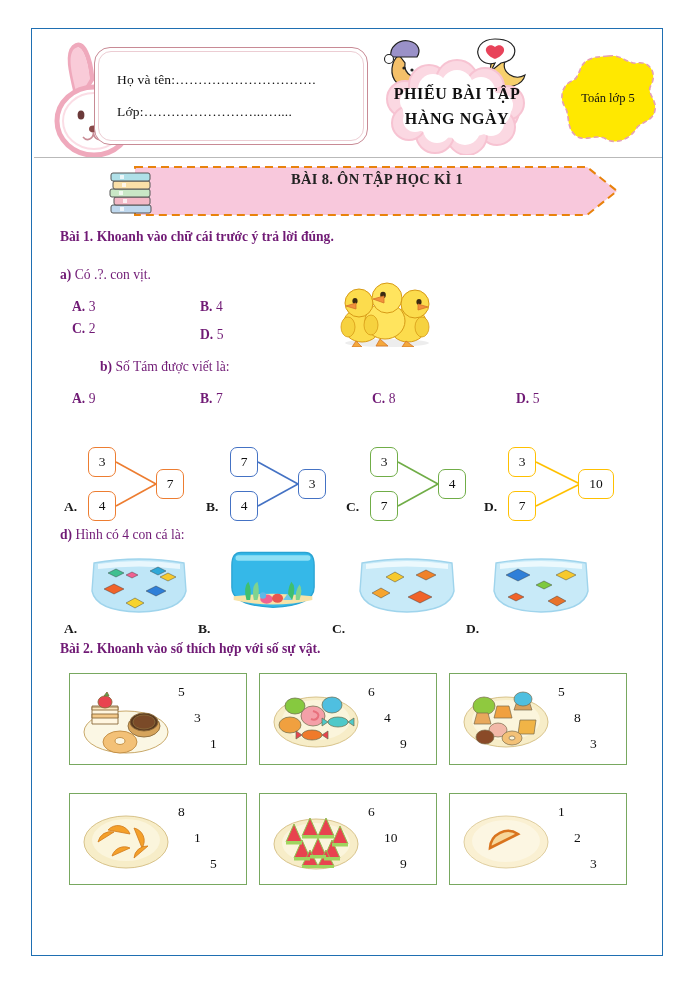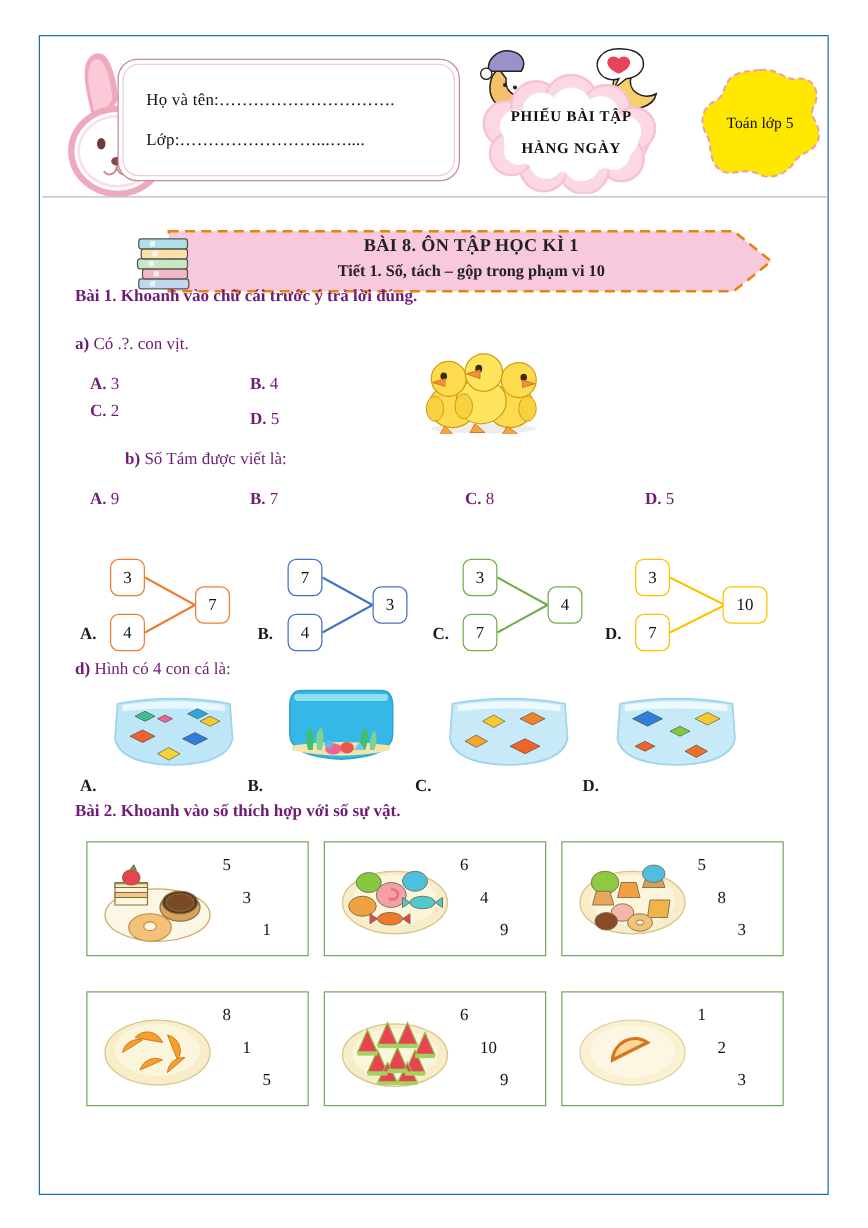--- a/index.html
+++ b/index.html
@@ -16,28 +16,28 @@
   
   .bunny{position:absolute;left:20px;top:6px;width:84px;height:124px;}
   .namebox{position:absolute;left:62px;top:18px;width:272px;height:96px;border:1.6px solid #c88a95;border-radius:16px;background:#fff;}
   .namebox:after{content:"";position:absolute;left:3px;top:3px;right:3px;bottom:3px;border:1px solid #eccdd3;border-radius:13px;}
   .nb-line{position:absolute;left:22px;font-size:13.5px;letter-spacing:.2px;white-space:nowrap;color:#111;}
   .nb-line.l1{top:24px;}
   .nb-line.l2{top:56px;}
 
   
   .cloud-wrap{position:absolute;left:345px;top:8px;width:160px;height:118px;}
-  .cloud-txt{position:absolute;left:0;top:44px;width:160px;text-align:center;font-weight:bold;font-size:12px;letter-spacing:.6px;line-height:25px;color:#111;}
+  .cloud-txt{position:absolute;left:0;top:44px;width:160px;text-align:center;font-weight:bold;font-size:16px;letter-spacing:.6px;line-height:25px;color:#111;}
 
   
   .blob-wrap{position:absolute;left:524px;top:24px;width:104px;height:94px;}
   .blob-txt{position:absolute;left:0;top:38px;width:104px;text-align:center;font-size:12.5px;color:#111;}
 
   
-  .banner-wrap{position:absolute;left:65px;top:152px;width:528px;height:56px;}
+  .banner-wrap{position:absolute;left:65px;top:134px;width:528px;height:56px;}
   .banner-txt{position:absolute;left:60px;top:8px;width:440px;text-align:center;color:#222;}
   .banner-l1{font-weight:bold;font-size:14.5px;letter-spacing:.3px;}
   .banner-l2{font-weight:bold;font-size:13px;margin-top:3px;}
   .books{position:absolute;left:8px;top:2px;width:52px;height:52px;}
 
   
   .t{position:absolute;white-space:nowrap;font-size:13.6px;color:#701a75;}
   .t.b{font-weight:bold;}
   .lbl{font-weight:bold;}
 
@@ -164,21 +164,20 @@
       <g fill="#fff" opacity=".75">
         <rect x="15" y="42" width="4" height="4"></rect>
             <rect x="18" y="34" width="4" height="4"></rect>
         <rect x="14" y="26" width="4" height="4"></rect>
             <rect x="17" y="18" width="4" height="4"></rect>
         <rect x="15" y="10" width="4" height="4"></rect>
       </g>
     </svg>
     <div class="banner-txt">
       <div class="banner-l1">BÀI 8. ÔN TẬP HỌC KÌ 1</div>
-      <div class="banner-l2">Tiết 1. Số, tách – gộp trong phạm vi 10</div>
     </div>
   </div>
 
   <div class="t b" style="left:28px;top:200px;">Bài 1. Khoanh vào chữ cái trước ý trả lời đúng.</div>
 
   <div class="t" style="left:28px;top:238px;">
     <span class="lbl">a)</span>
     <span>Có .?. con vịt.</span>
   </div>
   <div class="t" style="left:40px;top:270px;">

